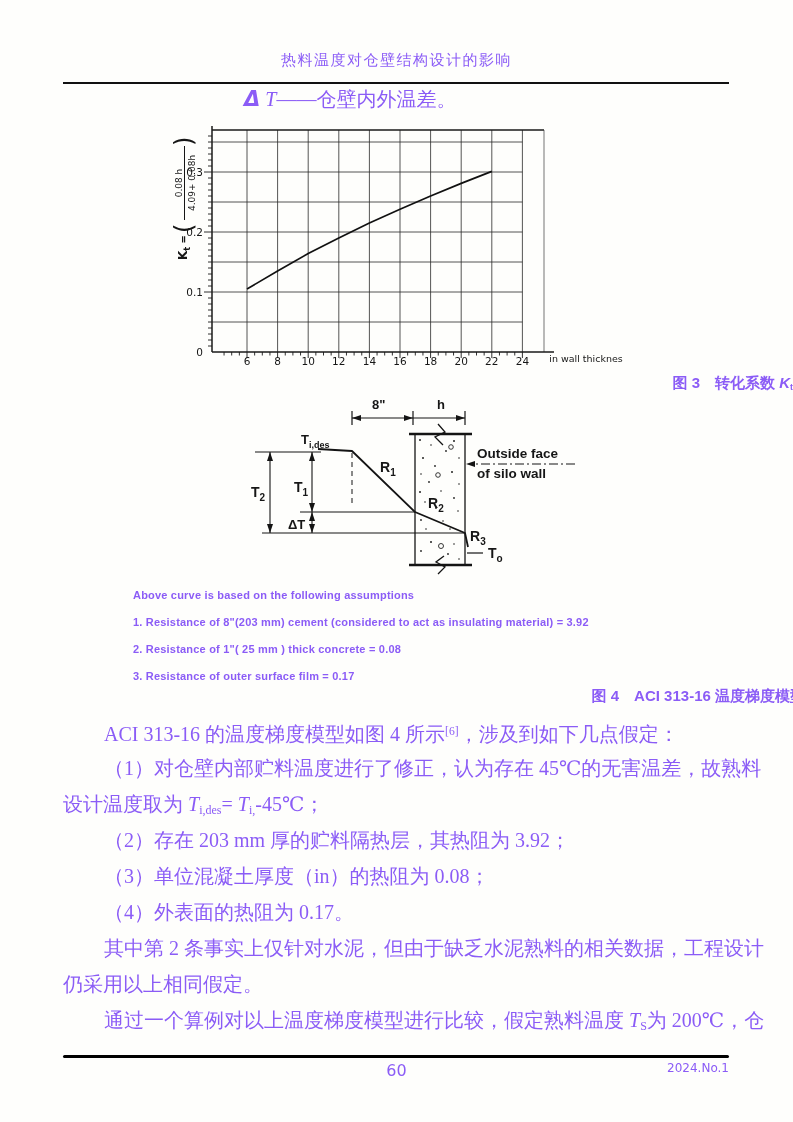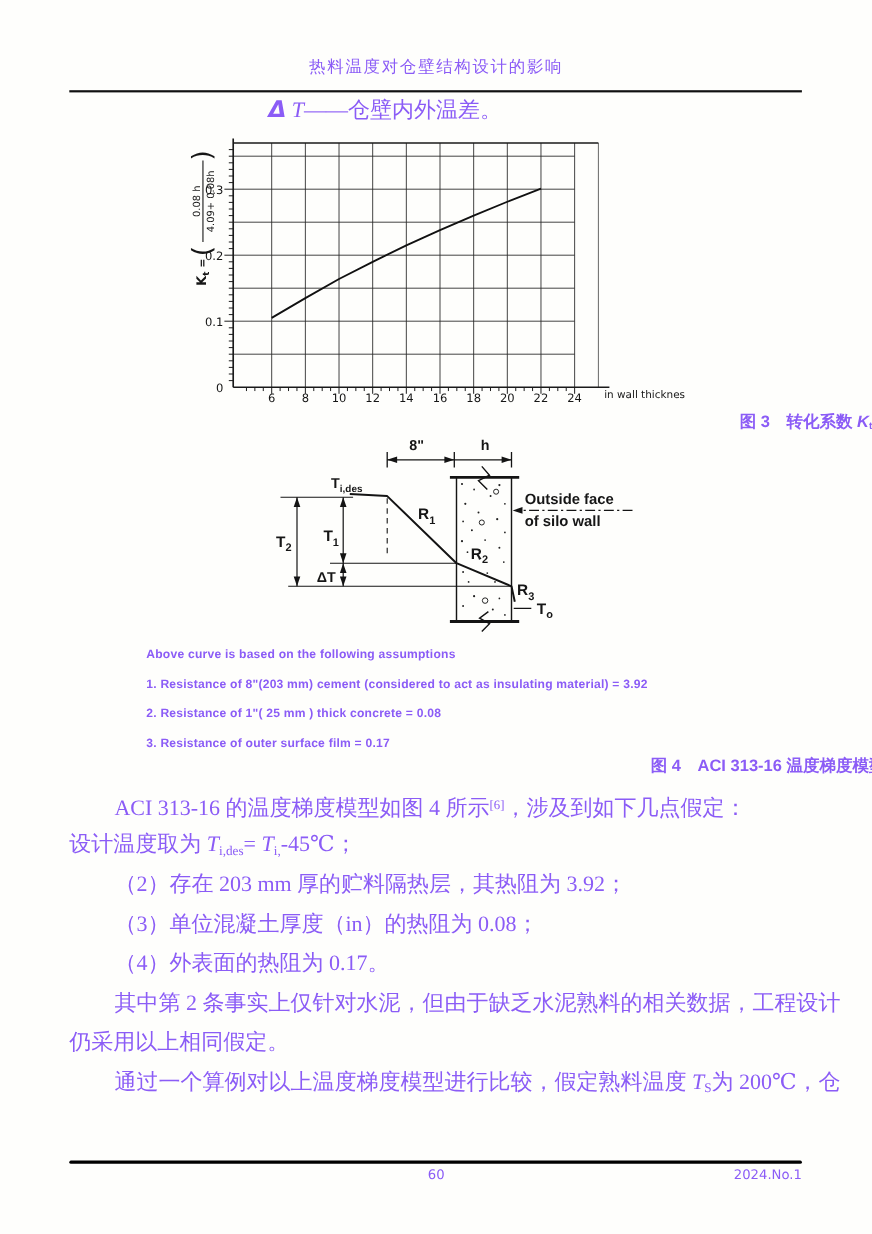--- a/index.html
+++ b/index.html
@@ -21,21 +21,21 @@
         font-family:"Liberation Sans","DejaVu Sans",sans-serif;font-weight:bold;
         font-size:11px;line-height:14px;letter-spacing:0.2px;}
   .assumptions .aline{margin-bottom:13px;white-space:nowrap;}
   .body-text{position:absolute;left:63px;top:714px;width:680px;}
   .body-line{height:36px;line-height:36px;font-size:20px;white-space:nowrap;}
   .indent{padding-left:41px;}
   .sub{vertical-align:-0.25em;font-size:60%;}
   .sup{vertical-align:0.5em;font-size:58%;}
   .footer-rule{position:absolute;top:1055px;left:63px;width:666px;height:3px;background:#000;border-radius:2px;}
   .footer-page{position:absolute;top:1061px;left:0;width:100%;text-align:center;
-        font-family:"DejaVu Sans",sans-serif;font-size:12px;}
+        font-family:"DejaVu Sans",sans-serif;font-size:16px;}
   .footer-issue{position:absolute;top:1061px;right:64px;
         font-family:"DejaVu Sans",sans-serif;font-size:12px;}
   svg text{fill:#161616;}
 </style>
 </head>
 <body>
 
 <div class="page">
 
   <div class="header-title">热料温度对仓壁结构设计的影响</div>
@@ -279,20 +279,21 @@
     <div class="aline">Above curve is based on the following assumptions</div>
     <div class="aline">1. Resistance of 8"(203 mm) cement (considered to act as insulating material) = 3.92</div>
     <div class="aline">2. Resistance of 1"( 25 mm ) thick concrete = 0.08</div>
     <div class="aline">3. Resistance of outer surface film  = 0.17</div>
   </div>
 
   <div class="fig-caption cap4">图 4　ACI 313-16 温度梯度模型</div>
 
   <div class="body-text" id="body-text">
       <div class="body-line indent"><span>ACI 313-16 的温度梯度模型如图 4 所示</span><span class="sup">[6]</span><span>，涉及到如下几点假定：</span></div>
+      <div class="body-line indent"><span>（1）对仓壁内部贮料温度进行了修正，认为存在 45℃的无害温差，故熟料</span></div>
       <div class="body-line"><span>设计温度取为 </span><span class="ivar">T</span><span class="sub">i,des</span><span>= </span><span class="ivar">T</span><span class="sub">i,</span><span>-45℃；</span></div>
       <div class="body-line indent"><span>（2）存在 203 mm 厚的贮料隔热层，其热阻为 3.92；</span></div>
       <div class="body-line indent"><span>（3）单位混凝土厚度（in）的热阻为 0.08；</span></div>
       <div class="body-line indent"><span>（4）外表面的热阻为 0.17。</span></div>
       <div class="body-line indent"><span>其中第 2 条事实上仅针对水泥，但由于缺乏水泥熟料的相关数据，工程设计</span></div>
       <div class="body-line"><span>仍采用以上相同假定。</span></div>
       <div class="body-line indent"><span>通过一个算例对以上温度梯度模型进行比较，假定熟料温度 </span><span class="ivar">T</span><span class="sub">S</span><span>为 200℃，仓</span></div>
     </div>
 
   <div class="footer-rule"></div>

